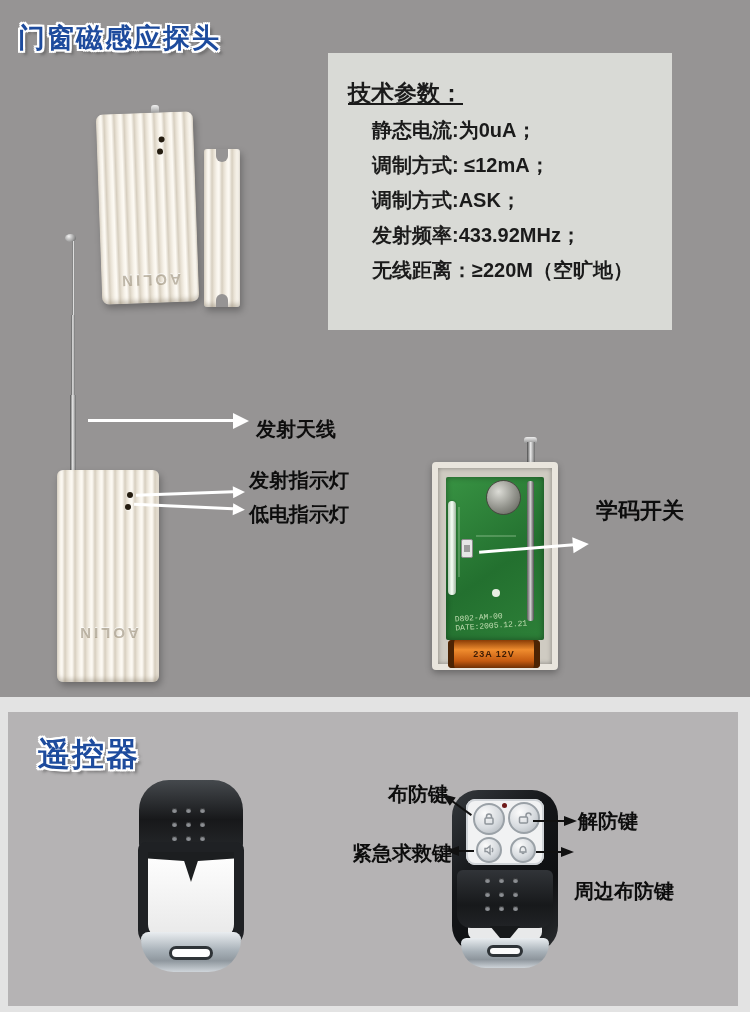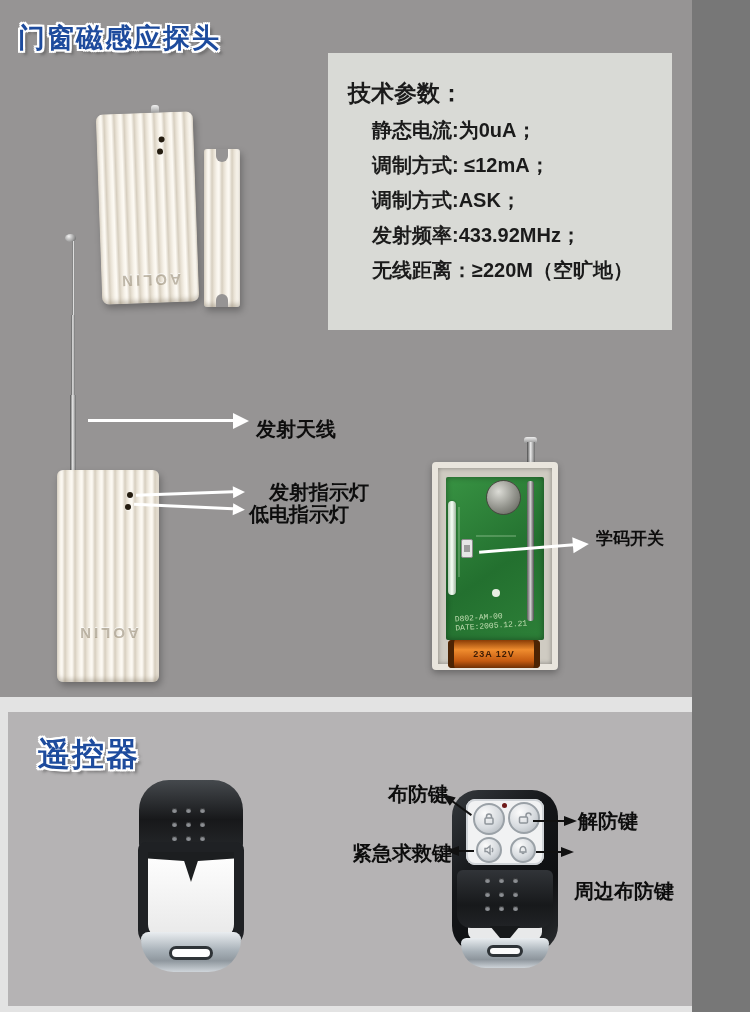--- a/index.html
+++ b/index.html
@@ -1,17 +1,17 @@
 <!DOCTYPE html>
 <html><head>
 <meta charset="utf-8">
 <style>
   html,body{margin:0;padding:0;background:#777;}
   #canvas{
-    position:relative;width:692px;height:1012px;overflow:hidden;
+    position:relative;width:750px;height:1012px;overflow:hidden;
     font-family:"Liberation Sans",sans-serif;
     background:#969494;
   }
   .abs{position:absolute;}
 
   
   #sec-top{left:0;top:0;width:750px;height:697px;background:#969494;}
   #strip-mid{left:0;top:697px;width:750px;height:15px;background:#e3e3e3;}
   #sec-bottom-outer{left:0;top:712px;width:750px;height:300px;background:#e3e3e3;}
   #panel-remote{left:8px;top:712px;width:730px;height:294px;background:#b5b3b4;}
@@ -21,21 +21,21 @@
     position:absolute;font-size:27px;font-weight:bold;color:#1d4b9d;letter-spacing:2px;
     text-shadow:
       -2px -2px 0 #fff, 2px -2px 0 #fff, -2px 2px 0 #fff, 2px 2px 0 #fff,
       0 -2px 0 #fff, 0 2px 0 #fff, -2px 0 0 #fff, 2px 0 0 #fff,
       4px 4px 3px rgba(70,70,70,.55);
     white-space:nowrap;
   }
 
   
   #tech-box{left:328px;top:53px;width:344px;height:277px;background:#d9dad6;}
-  #tech-box .hd{margin:25px 0 4px 20px;font-size:23px;font-weight:600;color:#1b1b1b;}
+  #tech-box .hd{margin:25px 0 4px 20px;font-size:23px;font-weight:600;color:#1b1b1b;text-decoration:underline;}
   #tech-box .it{margin-left:44px;font-size:20px;font-weight:600;color:#1b1b1b;line-height:35px;white-space:nowrap;}
 
   
   .ribbed{
     background-color:#efe9df;
     background-image:repeating-linear-gradient(90deg,
       #e9e2d5 0px,#f9f5ed 3px,#fdfaf4 5px,#d7cfc0 8px,#e9e2d5 10px);
     box-shadow:2px 4px 7px rgba(0,0,0,.28), inset 0 -3px 4px rgba(120,110,90,.35);
   }
   .led-dot{position:absolute;width:6px;height:6px;border-radius:50%;background:#241c10;box-shadow:0 1px 1px rgba(255,255,255,.5);}
@@ -194,21 +194,21 @@
   </div>
 
   <div class="wline" style="left:88px;top:419px;width:146px;">
     <span class="ah"></span>
   </div>
   <div class="callout" style="left:256px;top:416px;">发射天线</div>
 
   <div class="wline thin" style="left:136px;top:492px;width:97px;transform:rotate(-2deg);">
     <span class="ah"></span>
   </div>
-  <div class="callout" style="left:249px;top:479px;margin-left:20px;">发射指示灯</div>
+  <div class="callout" style="left:249px;top:467px;">发射指示灯</div>
 
   <div class="wline thin" style="left:134px;top:505px;width:99px;transform:rotate(2.6deg);">
     <span class="ah"></span>
   </div>
   <div class="callout" style="left:249px;top:501px;">低电指示灯</div>
 
   <div class="abs" id="pcb-stub-knob"></div>
   <div class="abs metal-v" id="pcb-stub"></div>
   <div class="abs" id="pcb-case"></div>
   <div class="abs" id="pcb-board">
@@ -224,21 +224,21 @@
     <div>D802-AM-00</div>
     <div>DATE:2005.12.21</div>
   </div>
   <div class="abs" id="pcb-battery">
     <span class="btxt">23A 12V</span>
   </div>
 
   <div class="wline" style="left:479px;top:547px;width:95px;transform:rotate(-4.5deg);">
     <span class="ah"></span>
   </div>
-  <div class="callout" style="left:596px;top:527px;font-size:17px;">学码开关</div>
+  <div class="callout" style="left:596px;top:496px;font-size:22px;">学码开关</div>
 
   <div class="sec-title" style="left:38px;top:733px;font-size:32px;">遥控器</div>
 
   <div class="abs" id="r1">
     <div class="cap"></div>
     <div class="dotgrid" style="left:34px;top:28px;">
       <span></span>
         <span></span>
         <span></span>
         <span></span>

